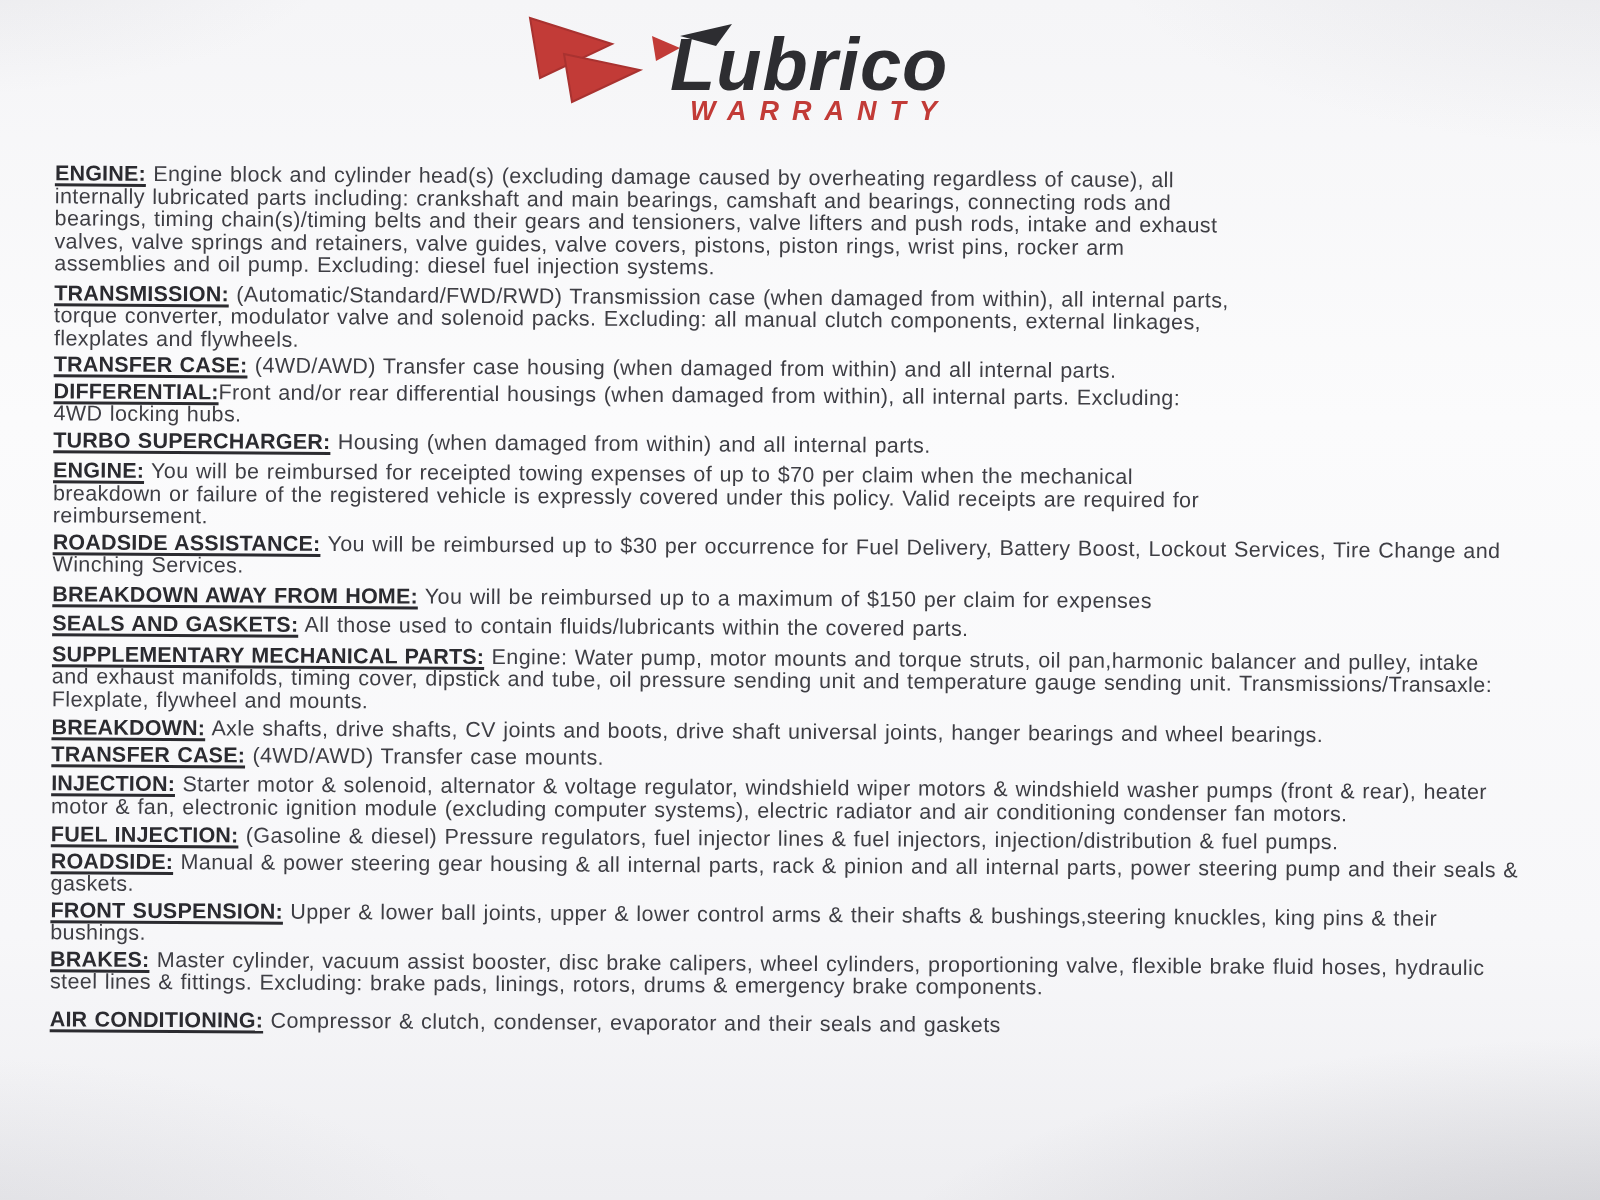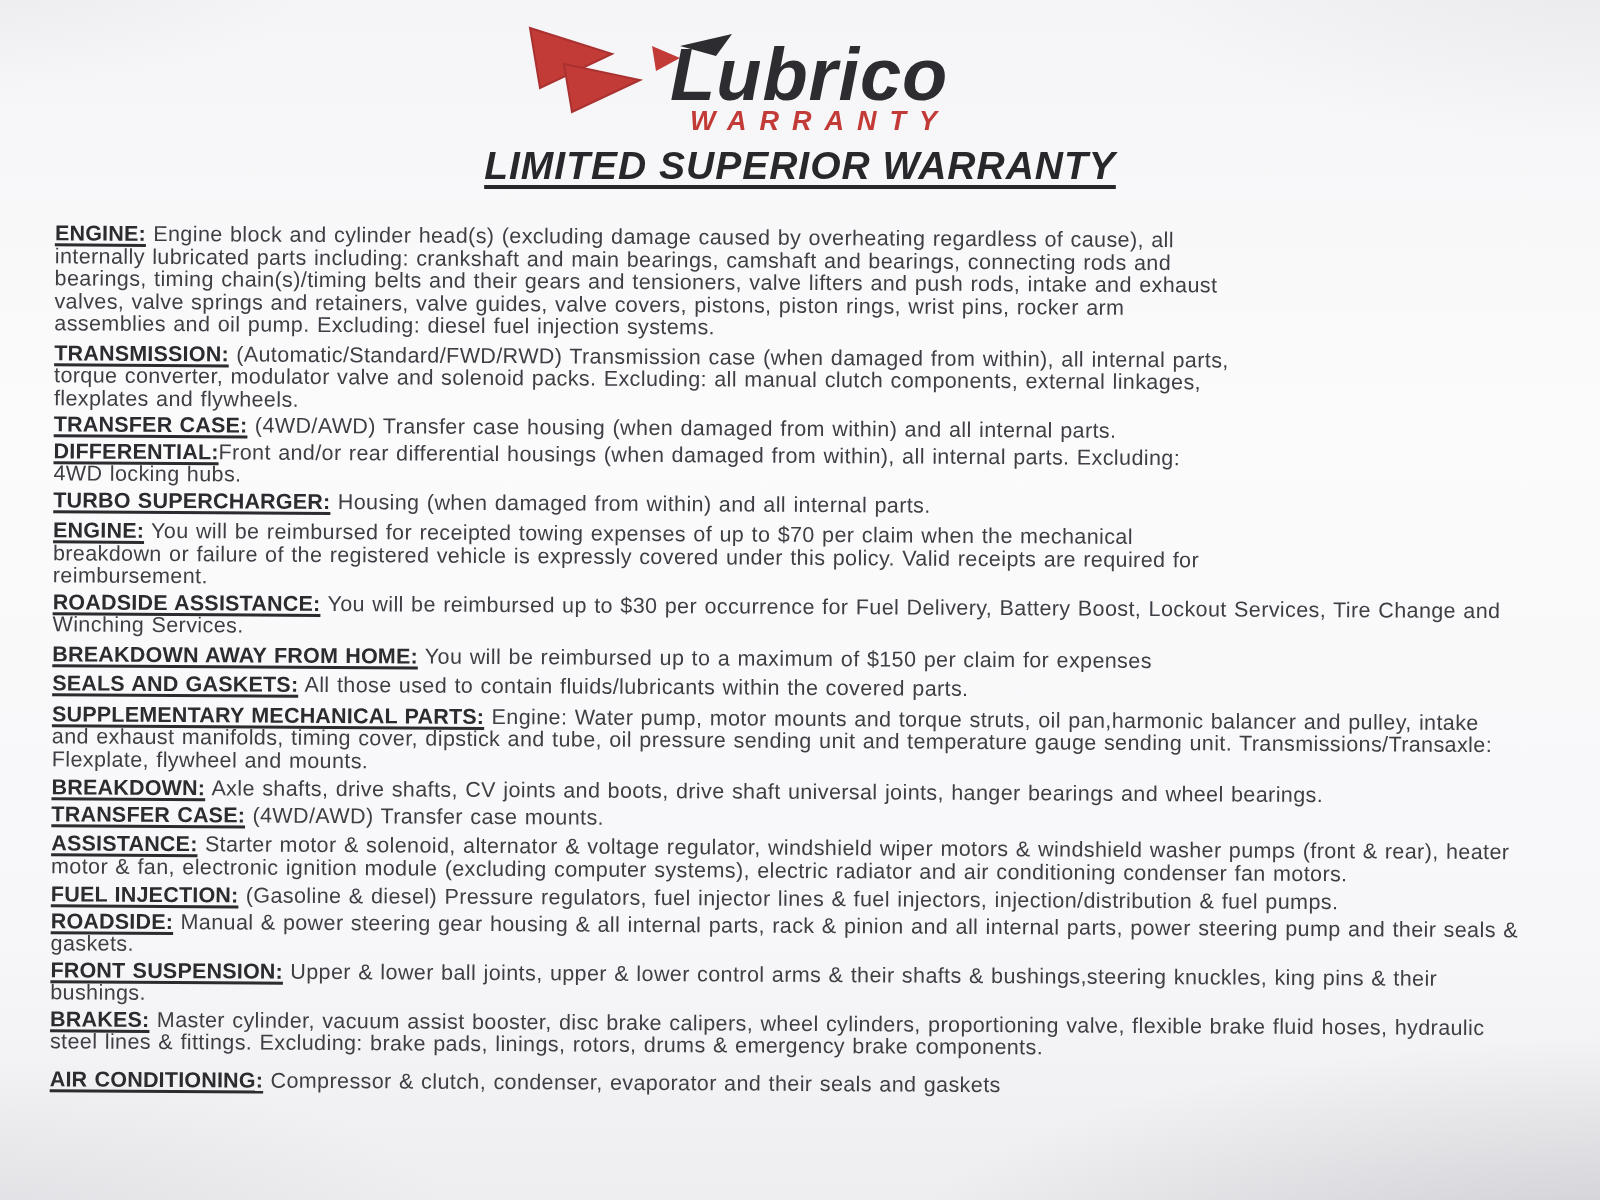--- a/index.html
+++ b/index.html
@@ -11,21 +11,21 @@
       radial-gradient(900px 320px at -4% 104%, rgba(140,140,150,.16), rgba(140,140,150,0) 60%),
       radial-gradient(1000px 380px at 103% -5%, rgba(150,150,160,.14), rgba(150,150,160,0) 55%),
       radial-gradient(700px 260px at -3% -4%, rgba(150,150,160,.12), rgba(150,150,160,0) 55%),
       linear-gradient(180deg,#f5f5f7 0%,#fbfbfc 35%,#f7f7f9 78%,#eeeef1 100%);
     color:#3c3c41;
   }
   .doc{position:relative;width:1600px;height:1200px;}
 
   
   .logo-wrap{
-    padding-top:16px;
+    padding-top:6px;
     display:flex;justify-content:center;
   }
   .logo-svg{display:block;}
 
   
   .page-title{
     margin:6px 0 0 0;
     text-align:center;
     font-size:39px;
     font-weight:700;
@@ -82,36 +82,35 @@
     <svg class="logo-svg" width="560" height="122" viewBox="0 0 560 122">
       <polygon points="10,12 92,38 20,72" fill="#c23b37" stroke="#a93230" stroke-width="2"></polygon>
       <polygon points="44,48 120,64 52,96" fill="#c23b37" stroke="#a93230" stroke-width="2"></polygon>
       <polygon points="132,30 160,42 136,55" fill="#c23b37"></polygon>
       <polygon points="160,30 212,18 196,40" fill="#2d2d31"></polygon>
       <text x="150" y="84" font-size="74" font-weight="700" font-style="italic" font-family="Liberation Sans, sans-serif" fill="#2d2d31" letter-spacing="1">Lubrico</text>
       <text x="170" y="114" font-size="27" font-weight="700" font-style="italic" font-family="Liberation Sans, sans-serif" fill="#c23b37" letter-spacing="13">WARRANTY</text>
     </svg>
   </div>
 
-  <h1 class="page-title">LIMITED SUPERIOR WARRANTY</h1>
 
   <div class="content">
     <p class="section"><span class="hd">ENGINE:</span><span class="bd"> Engine block and cylinder head(s) (excluding damage caused by overheating regardless of cause), all internally lubricated parts including: crankshaft and main bearings, camshaft and bearings, connecting rods and bearings, timing chain(s)/timing belts and their gears and tensioners, valve lifters and push rods, intake and exhaust valves, valve springs and retainers, valve guides, valve covers, pistons, piston rings, wrist pins, rocker arm assemblies and oil pump. Excluding: diesel fuel injection systems.</span></p>
     <p class="section"><span class="hd">TRANSMISSION:</span><span class="bd"> (Automatic/Standard/FWD/RWD) Transmission case (when damaged from within), all internal parts, torque converter, modulator valve and solenoid packs. Excluding: all manual clutch components, external linkages, flexplates and flywheels.</span></p>
     <p class="section"><span class="hd">TRANSFER CASE:</span><span class="bd"> (4WD/AWD) Transfer case housing (when damaged from within) and all internal parts.</span></p>
     <p class="section"><span class="hd">DIFFERENTIAL:</span><span class="bd">Front and/or rear differential housings (when damaged from within), all internal parts. Excluding: 4WD locking hubs.</span></p>
     <p class="section"><span class="hd">TURBO SUPERCHARGER:</span><span class="bd"> Housing (when damaged from within) and all internal parts.</span></p>
     <p class="section"><span class="hd">ENGINE:</span><span class="bd"> You will be reimbursed for receipted towing expenses of up to $70 per claim when the mechanical breakdown or failure of the registered vehicle is expressly covered under this policy. Valid receipts are required for reimbursement.</span></p>
     <p class="section"><span class="hd">ROADSIDE ASSISTANCE:</span><span class="bd"> You will be reimbursed up to $30 per occurrence for Fuel Delivery, Battery Boost, Lockout Services, Tire Change and Winching Services.</span></p>
     <p class="section"><span class="hd">BREAKDOWN AWAY FROM HOME:</span><span class="bd"> You will be reimbursed up to a maximum of $150 per claim for expenses</span></p>
     <p class="section"><span class="hd">SEALS AND GASKETS:</span><span class="bd"> All those used to contain fluids/lubricants within the covered parts.</span></p>
     <p class="section"><span class="hd">SUPPLEMENTARY MECHANICAL PARTS:</span><span class="bd"> Engine: Water pump, motor mounts and torque struts, oil pan,harmonic balancer and pulley, intake and exhaust manifolds, timing cover, dipstick and tube, oil pressure sending unit and temperature gauge sending unit. Transmissions/Transaxle: Flexplate, flywheel and mounts.</span></p>
     <p class="section"><span class="hd">BREAKDOWN:</span><span class="bd"> Axle shafts, drive shafts, CV joints and boots, drive shaft universal joints, hanger bearings and wheel bearings.</span></p>
     <p class="section"><span class="hd">TRANSFER CASE:</span><span class="bd"> (4WD/AWD) Transfer case mounts.</span></p>
-    <p class="section"><span class="hd">ASSISTANCE:</span><span class="bd"> Starter motor &amp; solenoid, alternator &amp; voltage regulator, windshield wiper motors &amp; windshield washer pumps (front &amp; rear), heater motor &amp; fan, electronic ignition module (excluding computer systems), electric radiator and air conditioning condenser fan motors.</span></p>
+    <p class="section"><span class="hd">INJECTION:</span><span class="bd"> Starter motor &amp; solenoid, alternator &amp; voltage regulator, windshield wiper motors &amp; windshield washer pumps (front &amp; rear), heater motor &amp; fan, electronic ignition module (excluding computer systems), electric radiator and air conditioning condenser fan motors.</span></p>
     <p class="section"><span class="hd">FUEL INJECTION:</span><span class="bd"> (Gasoline &amp; diesel) Pressure regulators, fuel injector lines &amp; fuel injectors, injection/distribution &amp; fuel pumps.</span></p>
     <p class="section"><span class="hd">ROADSIDE:</span><span class="bd"> Manual &amp; power steering gear housing &amp; all internal parts, rack &amp; pinion and all internal parts, power steering pump and their seals &amp; gaskets.</span></p>
     <p class="section"><span class="hd">FRONT SUSPENSION:</span><span class="bd"> Upper &amp; lower ball joints, upper &amp; lower control arms &amp; their shafts &amp; bushings,steering knuckles, king pins &amp; their bushings.</span></p>
     <p class="section"><span class="hd">BRAKES:</span><span class="bd"> Master cylinder, vacuum assist booster, disc brake calipers, wheel cylinders, proportioning valve, flexible brake fluid hoses, hydraulic steel lines &amp; fittings. Excluding: brake pads, linings, rotors, drums &amp; emergency brake components.</span></p>
     <p class="section"><span class="hd">AIR CONDITIONING:</span><span class="bd"> Compressor &amp; clutch, condenser, evaporator and their seals and gaskets</span></p>
   </div>
 
 </div>
 
 </body></html>

